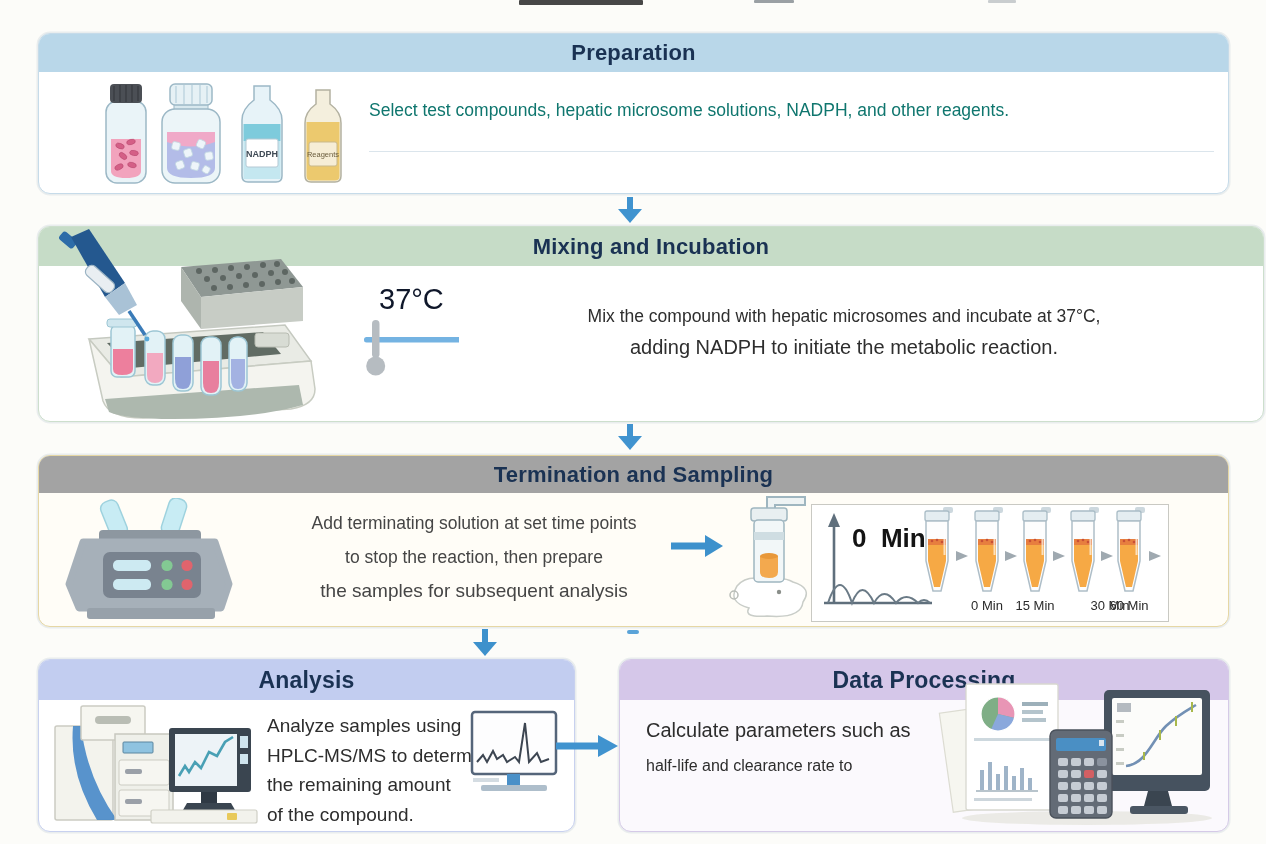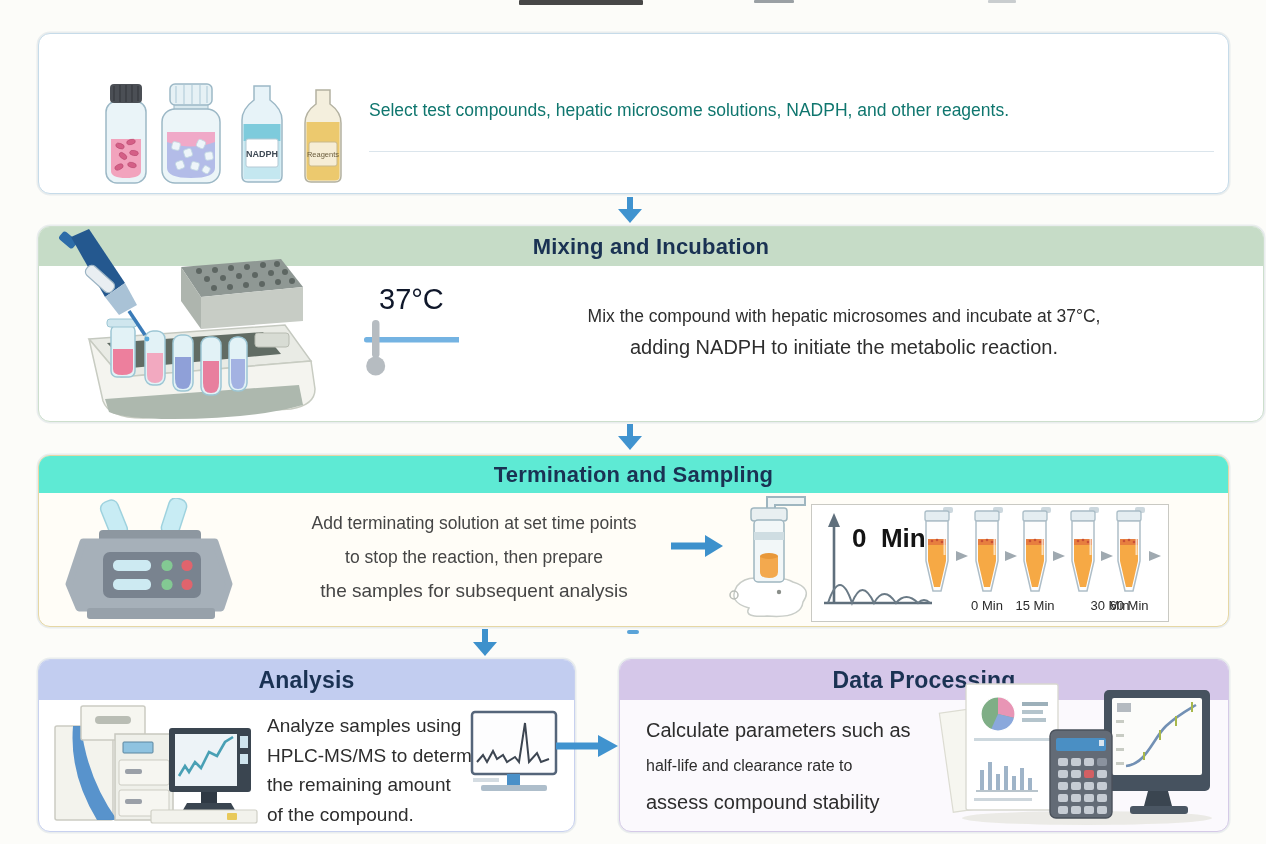--- a/index.html
+++ b/index.html
@@ -32,20 +32,23 @@
 </head>
 <body>
 
 <div id="stage">
 
   <div class="artifact" style="left:519px;top:0;width:124px;height:5px;background:#474747;"></div>
   <div class="artifact" style="left:754px;top:0;width:40px;height:3px;background:#9aa0a4;"></div>
   <div class="artifact" style="left:988px;top:0;width:28px;height:3px;background:#c9cdcf;"></div>
 
   <div class="sec" style="left:38px;top:33px;width:1189px;height:159px;border:1px solid #c6dbe9;">
+    <div class="sec-header" style="height:38px;background:#b9d7e9;">
+      <span class="sec-title" style="font-size:22px;">Preparation</span>
+    </div>
 
     <svg class="abs" style="left:55px;top:48px;" width="290" height="104" viewBox="0 0 290 104">
 
       <g>
         <rect x="12" y="19" width="40" height="82" rx="11" fill="#eaf4f8" stroke="#9cb8c6" stroke-width="1.5"></rect>
         <path d="M17 57 L47 57 L47 89 Q47 96 32 96 Q17 96 17 89 Z" fill="#f2a3bd"></path>
         <g fill="#d45f86" stroke="#b84a70" stroke-width="0.6">
           <ellipse cx="26" cy="64" rx="4.4" ry="2.6" transform="rotate(20 26 64)"></ellipse>
           <ellipse cx="37" cy="60" rx="4.4" ry="2.6" transform="rotate(-15 37 60)"></ellipse>
           <ellipse cx="29" cy="74" rx="4.4" ry="2.6" transform="rotate(40 29 74)"></ellipse>
@@ -187,21 +190,21 @@
       <div class="center body-text" style="margin-top:9px;font-size:20px;color:#2e2e2e;">adding NADPH to initiate the metabolic reaction.</div>
     </div>
   </div>
 
   <svg class="arrow-down" style="left:616px;top:424px;" width="28" height="27" viewBox="0 0 28 27">
     <rect x="11" y="0" width="6" height="13" fill="#4093cf"></rect>
     <polygon points="2,12 26,12 14,26" fill="#4093cf"></polygon>
   </svg>
 
   <div class="sec" style="left:38px;top:455px;width:1189px;height:170px;border:1px solid #e6d7a4;background:#fffdf7;">
-    <div class="sec-header" style="height:37px;background:#5eead4;">
+    <div class="sec-header" style="height:37px;background:#a3a3a3;">
       <span class="sec-title" style="font-size:22px;">Termination and Sampling</span>
     </div>
 
     <svg class="abs" style="left:22px;top:42px;" width="180" height="124" viewBox="0 0 180 124">
       <g>
         <rect x="44" y="2" width="18" height="38" rx="7" fill="#c8ecf4" stroke="#9ed2de" stroke-width="1.5" transform="rotate(-22 53 21)"></rect>
         <rect x="104" y="0" width="18" height="38" rx="7" fill="#c8ecf4" stroke="#9ed2de" stroke-width="1.5" transform="rotate(18 113 19)"></rect>
       </g>
       <rect x="38" y="32" width="102" height="13" rx="4" fill="#8d97a0"></rect>
       <polygon points="22,44 154,44 168,86 160,110 18,110 8,86" fill="#a6b0b9" stroke="#a6b0b9" stroke-width="7" stroke-linejoin="round"></polygon>
@@ -384,21 +387,20 @@
   </svg>
 
   <div class="sec" style="left:619px;top:659px;width:608px;height:171px;border:1px solid #d5cae7;background:#fbf9fd;">
     <div class="sec-header" style="height:40px;background:#d5c7e9;">
       <span class="sec-title" style="font-size:23px;">Data Processing</span>
     </div>
 
     <div class="abs" style="left:26px;top:52px;width:330px;">
       <div class="body-text" style="font-size:20px;line-height:36px;color:#2d2d2d;">Calculate parameters such as</div>
       <div class="body-text" style="font-size:16px;line-height:36px;color:#2d2d2d;">half-life and clearance rate to</div>
-      <div class="body-text" style="font-size:20px;line-height:36px;color:#2d2d2d;">assess compound stability</div>
     </div>
 
     <svg class="abs" style="left:312px;top:18px;" width="290" height="150" viewBox="0 0 290 150">
       <ellipse cx="155" cy="140" rx="125" ry="7" fill="#e4e4dc" opacity="0.7"></ellipse>
       <g>
         <rect x="14" y="30" width="68" height="100" fill="#f6f6f0" stroke="#dcdcd2" stroke-width="1.2" transform="rotate(-8 48 80)"></rect>
         <rect x="34" y="6" width="92" height="126" rx="2" fill="#ffffff" stroke="#d8d8d0" stroke-width="1.3"></rect>
         <g>
           <circle cx="66" cy="36" r="17" fill="#7fae86"></circle>
           <path d="M66 36 L66 19 A17 17 0 0 1 82.5 40 Z" fill="#e895b5"></path>

